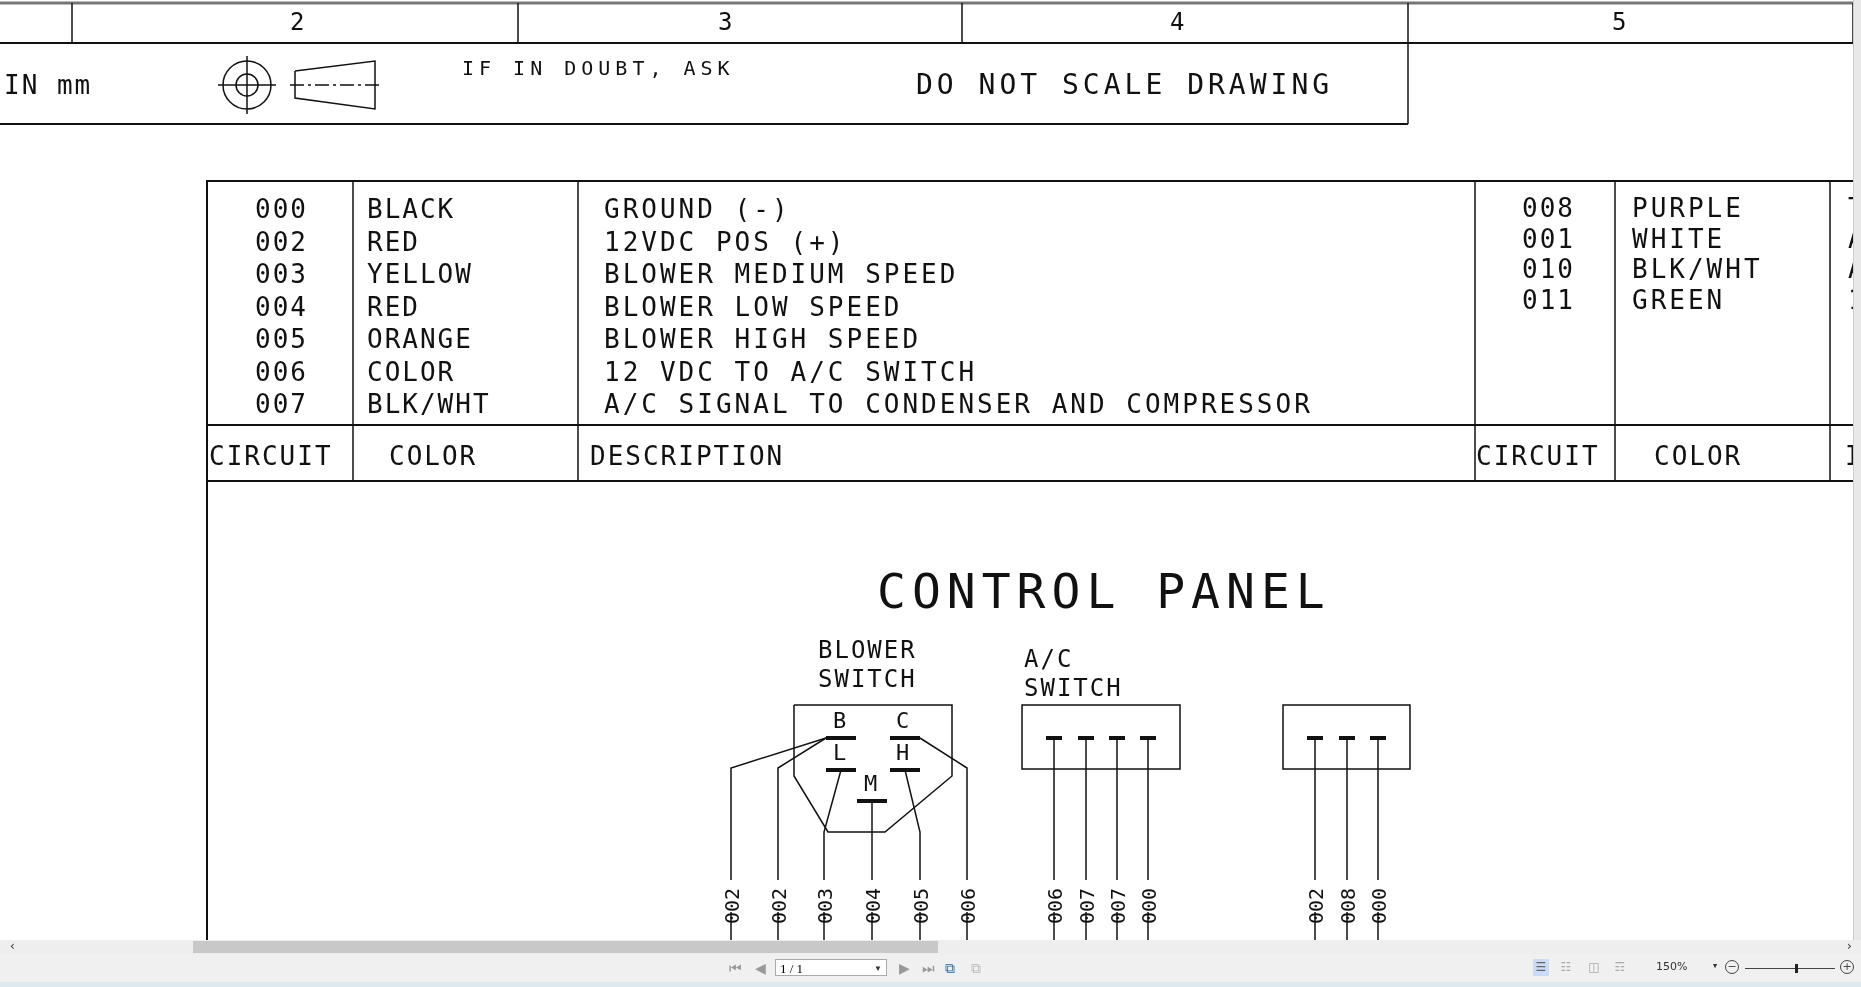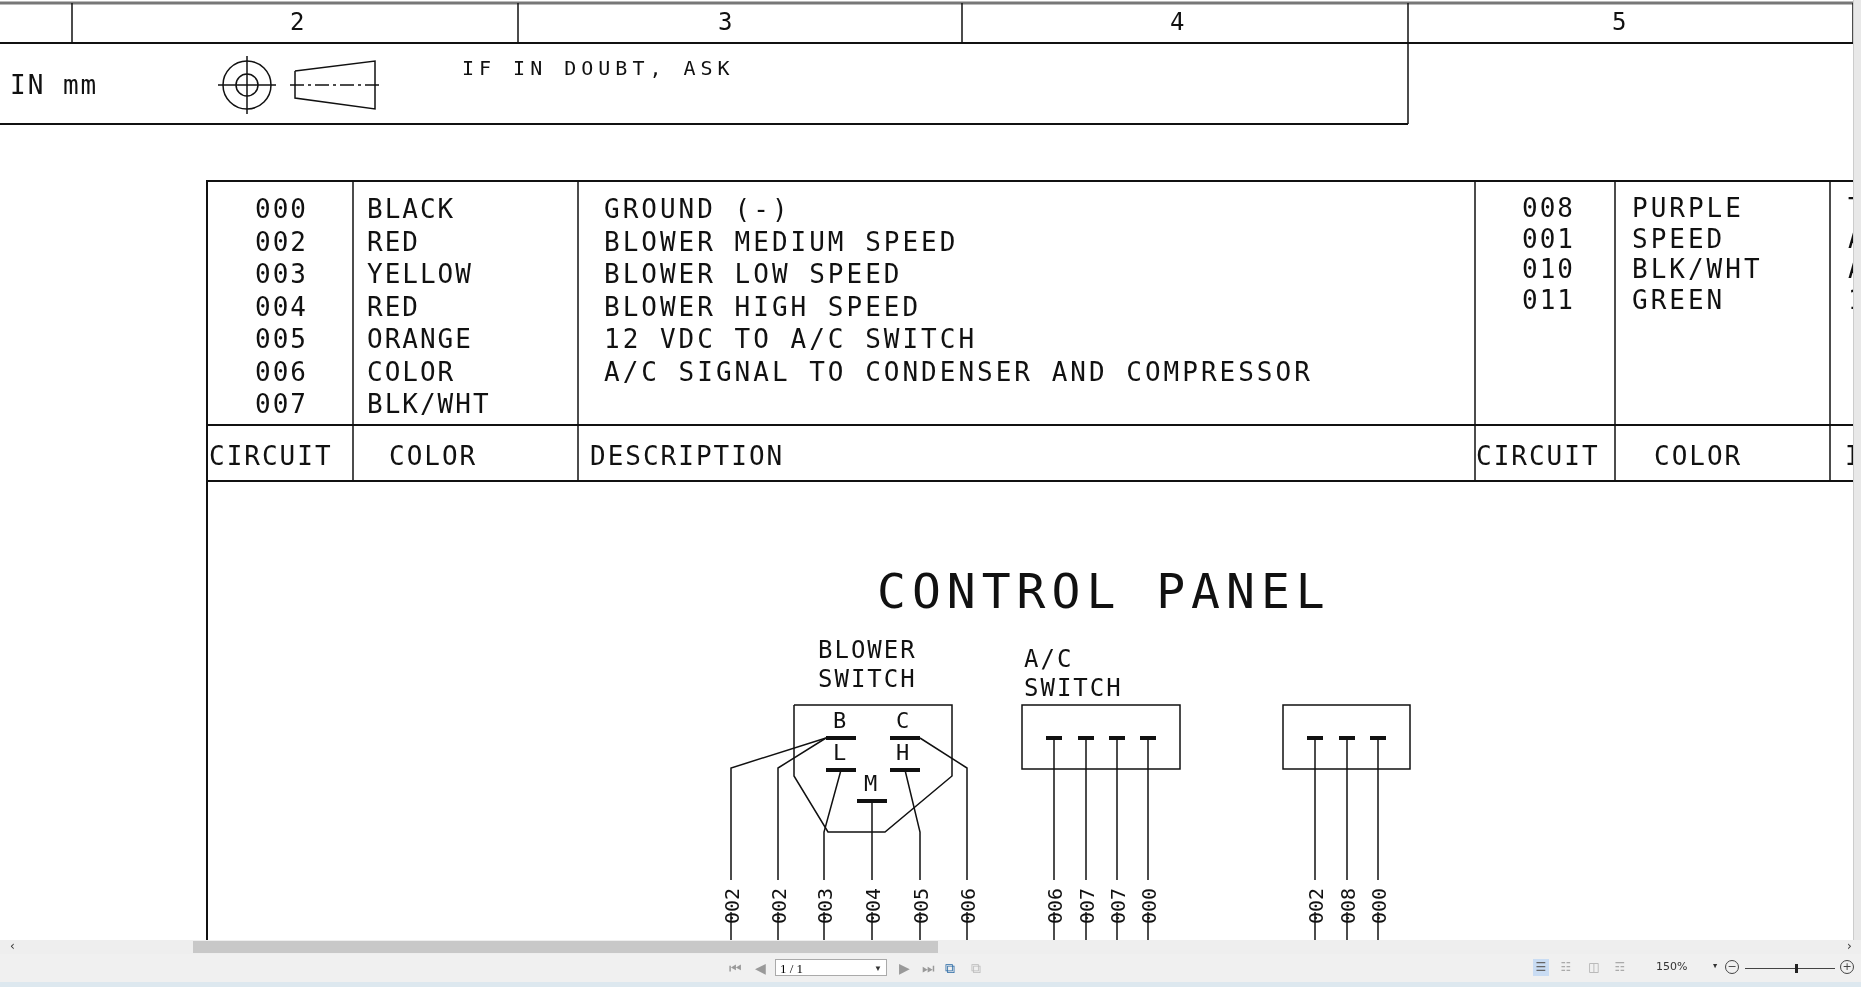--- a/index.html
+++ b/index.html
@@ -110,23 +110,24 @@
         <line x1="1378" y1="912" x2="1378" y2="940"></line>
       </g>
     </g>
   </svg>
 
   <div class="abs cad" style="left:290px;top:8px;font-size:24px">2</div>
   <div class="abs cad" style="left:718px;top:8px;font-size:24px">3</div>
   <div class="abs cad" style="left:1170px;top:8px;font-size:24px">4</div>
   <div class="abs cad" style="left:1612px;top:8px;font-size:24px">5</div>
 
-  <div class="abs cad" style="left:10px;top:70px;font-size:26px">IN mm</div>
+  <div class="abs cad" style="left:4px;top:70px;font-size:26px">IN mm</div>
   <span class="abs" style="left:218px;top:56px;width:165px;height:60px"></span>
   <div class="abs cad" style="left:462px;top:56px;font-size:20px;letter-spacing:5px">IF IN DOUBT, ASK</div>
+  <div class="abs cad" style="left:916px;top:68px;font-size:28px;letter-spacing:4px">DO NOT SCALE DRAWING</div>
 
   <div class="abs cad" style="left:255px;top:193px;font-size:26px;line-height:32.5px">
     <div>000</div>
     <div>002</div>
     <div>003</div>
     <div>004</div>
     <div>005</div>
     <div>006</div>
     <div>007</div>
   </div>
@@ -134,39 +135,40 @@
     <div>BLACK</div>
     <div>RED</div>
     <div>YELLOW</div>
     <div>RED</div>
     <div>ORANGE</div>
     <div>COLOR</div>
     <div>BLK/WHT</div>
   </div>
   <div class="abs cad" style="left:604px;top:193px;font-size:26px;line-height:32.5px;letter-spacing:3px">
     <div>GROUND (-)</div>
+    <div>12VDC POS (+)</div>
     <div>BLOWER MEDIUM SPEED</div>
     <div>BLOWER LOW SPEED</div>
     <div>BLOWER HIGH SPEED</div>
     <div>12 VDC TO A/C SWITCH</div>
     <div>A/C SIGNAL TO CONDENSER AND COMPRESSOR</div>
   </div>
   <div class="abs cad" style="left:209px;top:441px;font-size:26px">CIRCUIT</div>
   <div class="abs cad" style="left:389px;top:441px;font-size:26px">COLOR</div>
   <div class="abs cad" style="left:590px;top:441px;font-size:26px">DESCRIPTION</div>
 
   <div class="abs cad" style="left:1522px;top:193px;font-size:26px;line-height:30.5px">
     <div>008</div>
     <div>001</div>
     <div>010</div>
     <div>011</div>
   </div>
   <div class="abs cad" style="left:1632px;top:193px;font-size:26px;line-height:30.5px;letter-spacing:3px">
     <div>PURPLE</div>
-    <div>SPEED</div>
+    <div>WHITE</div>
     <div>BLK/WHT</div>
     <div>GREEN</div>
   </div>
   <div class="abs cad" style="left:1848px;top:193px;font-size:26px;line-height:30.5px;width:6px;overflow:hidden">
     <div>T</div>
     <div>A</div>
     <div>A</div>
     <div>1</div>
   </div>
   <div class="abs cad" style="left:1476px;top:441px;font-size:26px">CIRCUIT</div>

